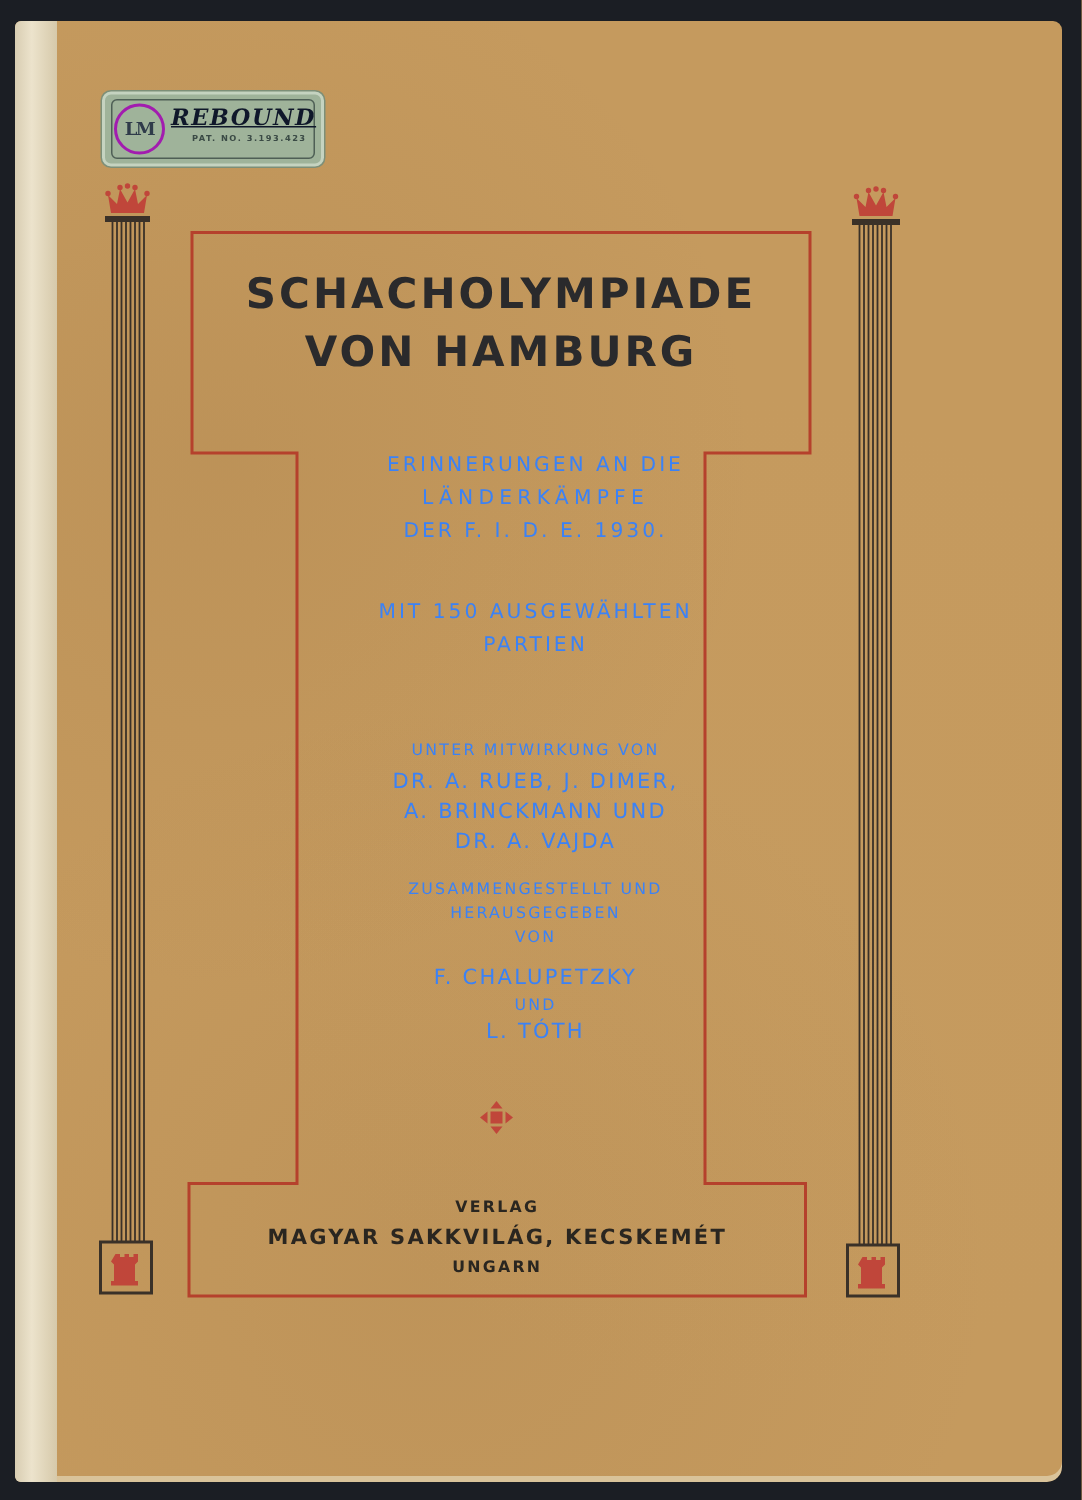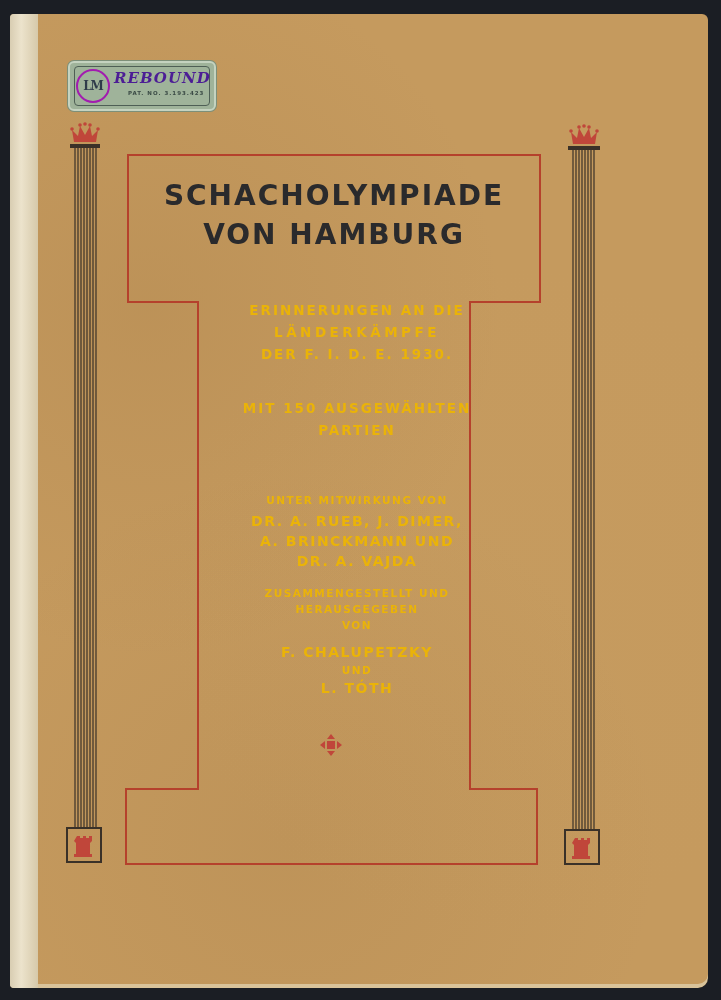--- a/index.html
+++ b/index.html
@@ -20,24 +20,24 @@
     background:linear-gradient(90deg,#d8cdb2,#ece3cc 40%,#d6c9aa);
     border-radius:4px 0 0 4px;
   }
   .sticker {
     position:absolute; left:68px; top:61px; width:144px; height:46px;
     background:#9fb39a; border-radius:6px; border:2px solid #c5d3c0;
     box-shadow:0 0 0 1px #7d8f78;
   }
   .sticker-inner { position:absolute; left:4px; top:3px; right:4px; bottom:3px; border:1px solid #4e5f55; border-radius:4px; }
   .sticker-logo { position:absolute; left:6px; top:6px; width:30px; height:30px; border-radius:50%; border:2px solid #a21caf; font:bold 12px "DejaVu Serif", serif; color:#2f3b4a; display:flex; align-items:center; justify-content:center; letter-spacing:-1px; }
-  .sticker-title { position:absolute; left:44px; top:6px; font:italic bold 15px "DejaVu Serif", serif; color:#4c1d95; letter-spacing:1px; }
+  .sticker-title { position:absolute; left:44px; top:6px; font:italic bold 15px "DejaVu Serif", serif; color:#0f172a; letter-spacing:1px;text-decoration:underline; }
   .sticker-pat { position:absolute; left:58px; top:27px; font:bold 5.5px "DejaVu Sans", sans-serif; color:#3a4a45; letter-spacing:1px; }
   .frame { position:absolute; left:0; top:0; }
-  .text { position:absolute; left:200px; width:314px; text-align:center; color:#eab308; font-family:"DejaVu Sans", sans-serif; font-weight:bold; }
+  .text { position:absolute; left:200px; width:314px; text-align:center; color:#3b82f6; font-family:"DejaVu Sans", sans-serif; font-weight:normal; }
   .title { position:absolute; left:128px; width:412px; text-align:center; color:#2a2a2c; font-family:"DejaVu Sans", sans-serif; font-weight:bold; font-size:28px; line-height:39px; letter-spacing:2px; top:176px; }
   .sub { font-size:13.5px; line-height:22px; letter-spacing:2px; }
   .small { font-size:10.5px; line-height:16px; letter-spacing:1.5px; }
   .mid { font-size:14px; line-height:20px; letter-spacing:1.5px; }
   .pub { position:absolute; left:126px; width:411px; text-align:center; color:#2a2620; font-weight:bold; }
 </style>
 </head>
 <body>
 
 <div class="book">
@@ -145,13 +145,18 @@
     <div class="small">UND</div>
     <div class="mid">L. TÓTH</div>
   </div>
 
   <div class="text small" style="top:585px;">
     <div>ZUSAMMENGESTELLT UND</div>
     <div>HERAUSGEGEBEN</div>
     <div>VON</div>
   </div>
 
+  <div class="pub" style="top:796px;">
+    <div class="small" style="line-height:18px;">VERLAG</div>
+    <div class="mid" style="line-height:22px;">MAGYAR SAKKVILÁG, KECSKEMÉT</div>
+    <div class="small" style="line-height:18px;">UNGARN</div>
+  </div>
 </div>
 
 </body></html>

